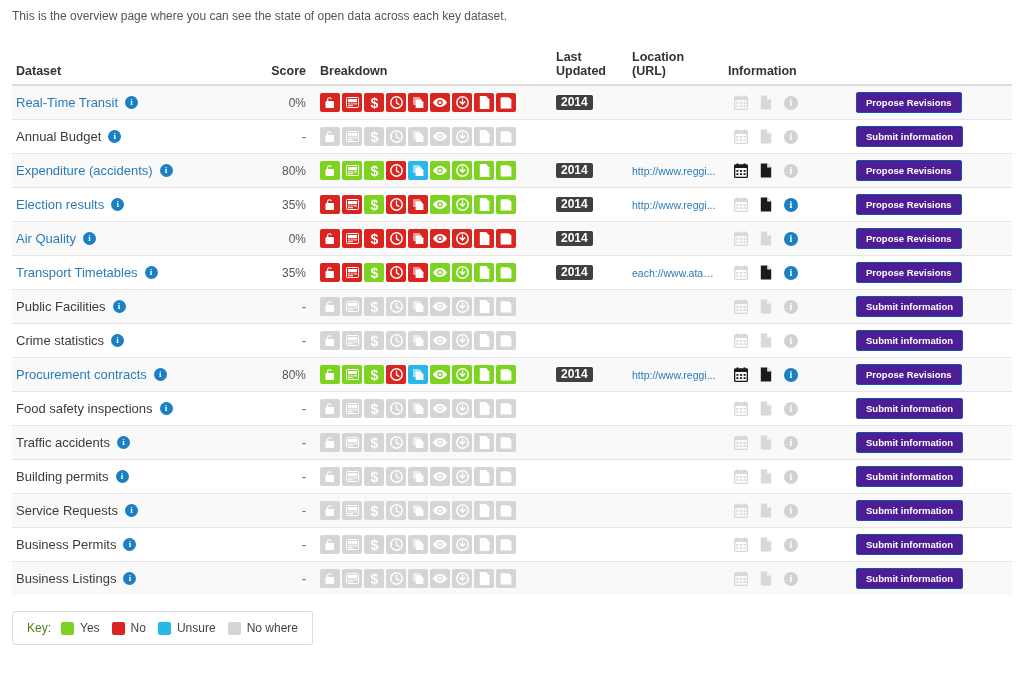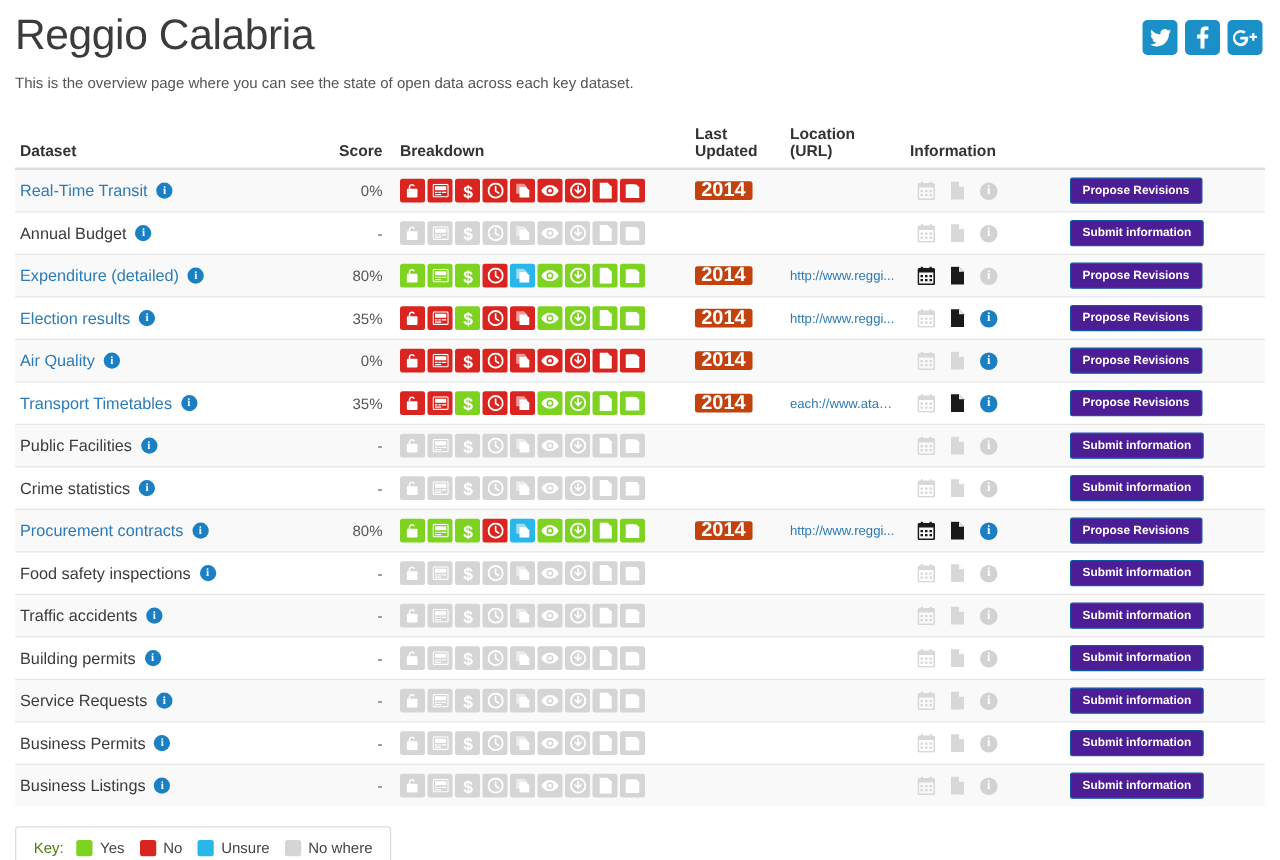--- a/index.html
+++ b/index.html
@@ -72,22 +72,22 @@
     display: flex; align-items: center; justify-content: center;
     color: #ffffff; flex: none;
   }
   .bd-i svg { display: block; }
   .c-yes    { background: #7ed321; }
   .c-no     { background: #d9241f; }
   .c-unsure { background: #29b6e8; }
   .c-none   { background: #d5d5d5; }
 
   .badge-year {
-    display: inline-block; background: #c2410c; color: #ffffff;
-    font-size: 16px; font-weight: bold; padding: 2px 5px; border-radius: 2px;
+    display: inline-block; background: #404040; color: #ffffff;
+    font-size: 12px; font-weight: bold; padding: 2px 5px; border-radius: 2px;
     line-height: 11px;
   }
 
   .url-link { font-size: 10.5px; color: #2b7bb9; cursor: pointer; white-space: nowrap; overflow: hidden; text-overflow: ellipsis; display: block; }
 
   .infoicons { display: flex; gap: 11px; align-items: center; padding-left: 6px; }
   .ico { width: 14px; height: 15px; display: block; }
 
   .dot-info {
     width: 14px; height: 14px; border-radius: 50%;
@@ -114,41 +114,20 @@
   }
   .key-label { font-weight: normal; color: #4d7c0f; }
   .key-item { display: inline-flex; align-items: flex-end; gap: 6px; }
   .key-swatch { width: 13px; height: 13px; border-radius: 2px; display: block; }
 </style>
 </head>
 <body>
 
 <div id="page">
 
-  <div class="top-row">
-    <h1 class="page-title">Reggio Calabria</h1>
-    <div class="social" id="social-links">
-        <div class="social-btn">
-          <svg width="17" height="15" viewBox="0 0 17 15">
-            <path fill="#fff" d="M17 1.8a6.8 6.8 0 0 1-2 .6A3.5 3.5 0 0 0 16.5.4a7 7 0 0 1-2.2.9A3.5 3.5 0 0 0 8.4 4.5 9.9 9.9 0 0 1 1.2.7a3.5 3.5 0 0 0 1.1 4.7 3.5 3.5 0 0 1-1.6-.4 3.5 3.5 0 0 0 2.8 3.5 3.5 3.5 0 0 1-1.6.1 3.5 3.5 0 0 0 3.3 2.4A7 7 0 0 1 0 12.5a9.9 9.9 0 0 0 5.3 1.6c6.4 0 9.9-5.3 9.9-9.9V3.7A7 7 0 0 0 17 1.8z"></path>
-          </svg>
-        </div>
-        <div class="social-btn">
-          <svg width="10" height="18" viewBox="0 0 10 18">
-            <path fill="#fff" d="M6.6 18V9.8h2.8l.4-3.2H6.6V4.5c0-.9.3-1.6 1.6-1.6h1.7V0C9.6 0 8.6 0 7.5 0 5.1 0 3.4 1.5 3.4 4.2v2.4H0.6v3.2h2.8V18z"></path>
-          </svg>
-        </div>
-        <div class="social-btn">
-          <svg width="20" height="15" viewBox="0 0 20 15">
-            <path fill="#fff" d="M6.3 6.3v2.3h3.8c-.2 1-1.2 2.9-3.8 2.9A4.2 4.2 0 0 1 6.3 3a3.8 3.8 0 0 1 2.6 1l1.8-1.7A6.5 6.5 0 1 0 6.3 14c3.8 0 6.3-2.6 6.3-6.4a6 6 0 0 0-.1-1.3z"></path>
-            <path fill="#fff" d="M17.5 5.6V3.4h-1.7v2.2h-2.2v1.7h2.2v2.2h1.7V7.3h2.2V5.6z"></path>
-          </svg>
-        </div>
-      </div>
-  </div>
 
   <p class="intro">This is the overview page where you can see the state of open data across each key dataset.</p>
 
   <table class="grid">
     <colgroup>
       <col class="col-dataset">
         <col class="col-score">
         <col class="col-break">
       <col class="col-updated">
         <col class="col-url">
@@ -365,21 +344,21 @@
                 </svg>
               </span>
               <span class="dot-info off">i</span>
             </div>
           </td>
           <td class="action-cell"><span class="btn">Submit information</span></td>
         </tr>
         <tr>
           <td>
             <div class="ds-wrap">
-              <span class="ds-name link">Expenditure (detailed)</span>
+              <span class="ds-name link">Expenditure (accidents)</span>
               <span class="info-i">i</span>
             </div>
           </td>
           <td class="score">80%</td>
           <td>
             <div class="bd">
               <span class="bd-i c-yes">
                 <svg width="12" height="13" viewBox="0 0 12 13">
                   <path fill="#fff" d="M3 5V3.4A2.6 2.6 0 0 1 8 3h-1.4A1.3 1.3 0 0 0 4.2 3.4V5H9.2a.8.8 0 0 1 .8.8v5.4a.8.8 0 0 1-.8.8H2.3a.8.8 0 0 1-.8-.8V5.8A.8.8 0 0 1 2.3 5z"></path>
                 </svg>

